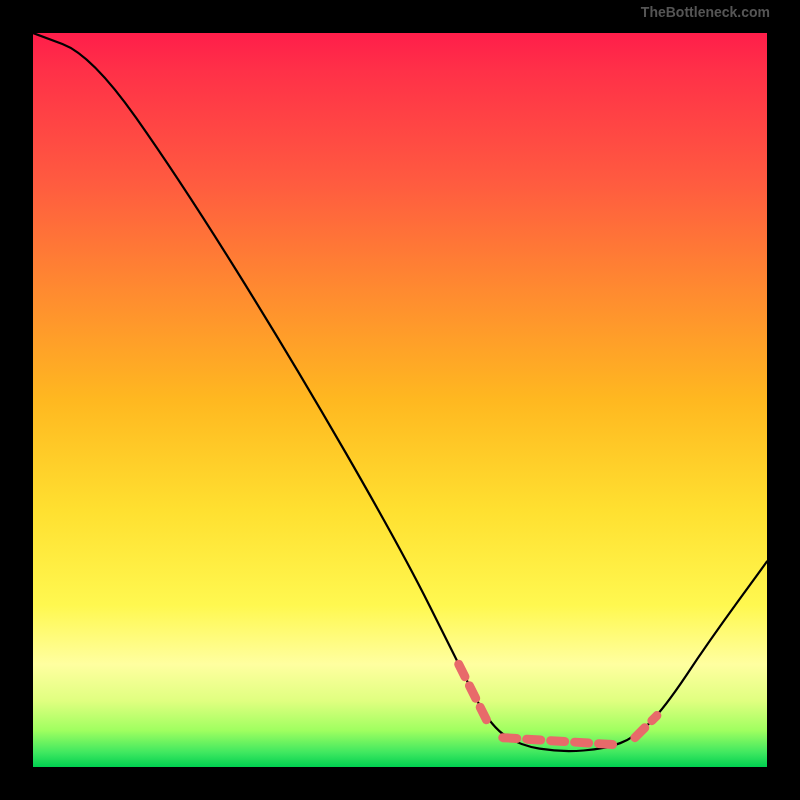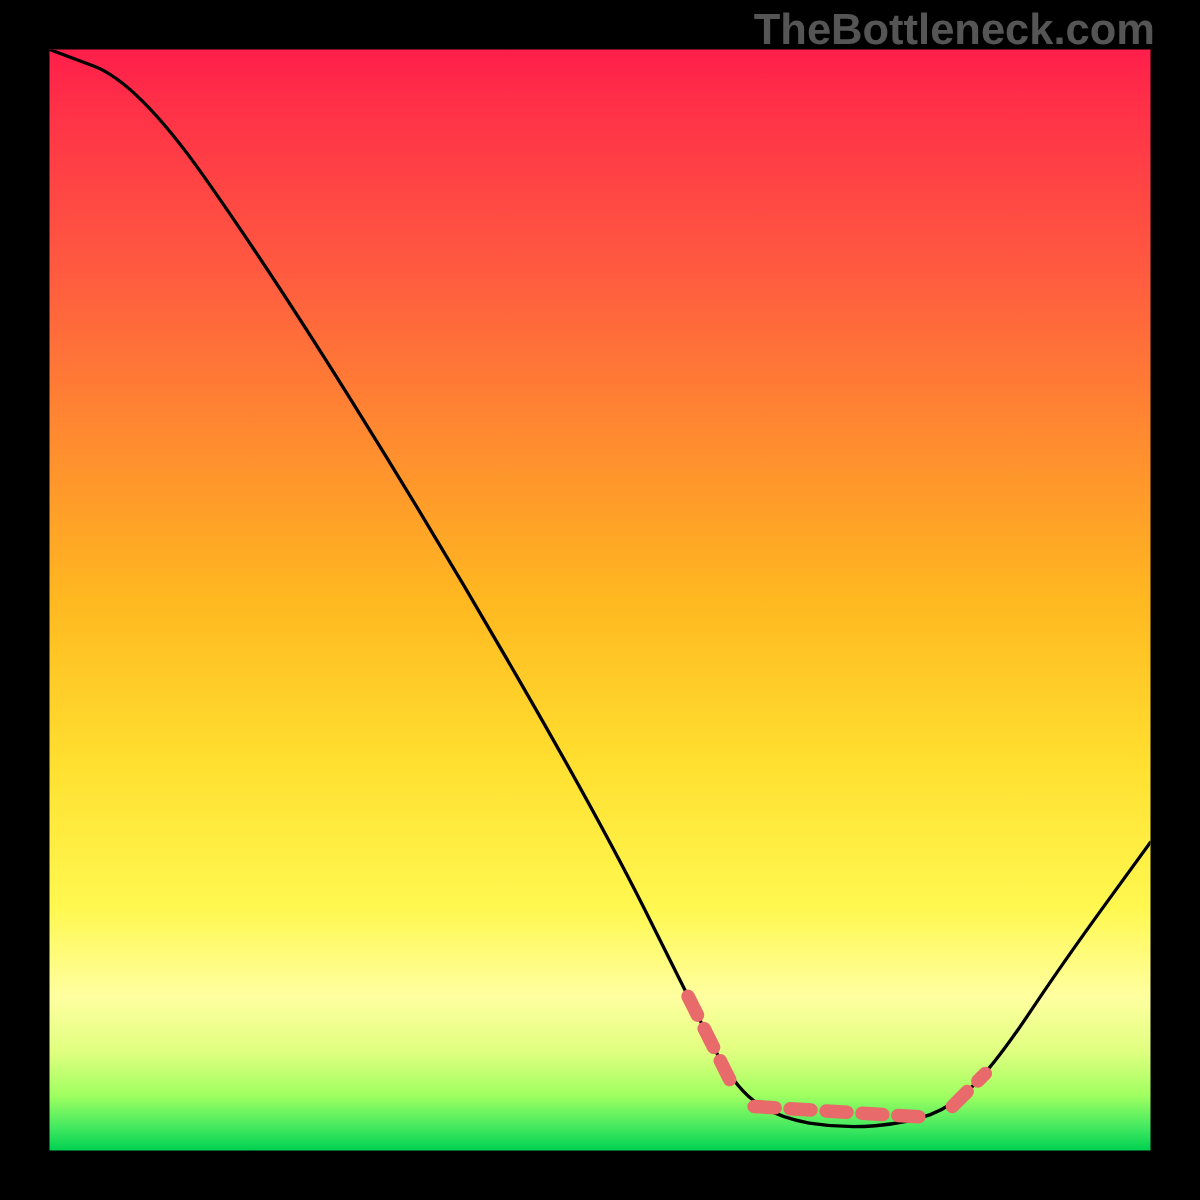--- a/index.html
+++ b/index.html
@@ -9,21 +9,21 @@
     background: #000;
     position: relative;
     font-family: Arial, sans-serif;
     overflow: hidden;
   }
   .attribution {
     position: absolute;
     top: 4px;
     right: 30px;
     color: #555;
-    font-size: 29px;
+    font-size: 14px;
     font-weight: bold;
     z-index: 10;
     text-align: center;
   }
   .plot-area {
     position: absolute;
     left: 33px;
     top: 33px;
     width: 734px;
     height: 734px;

